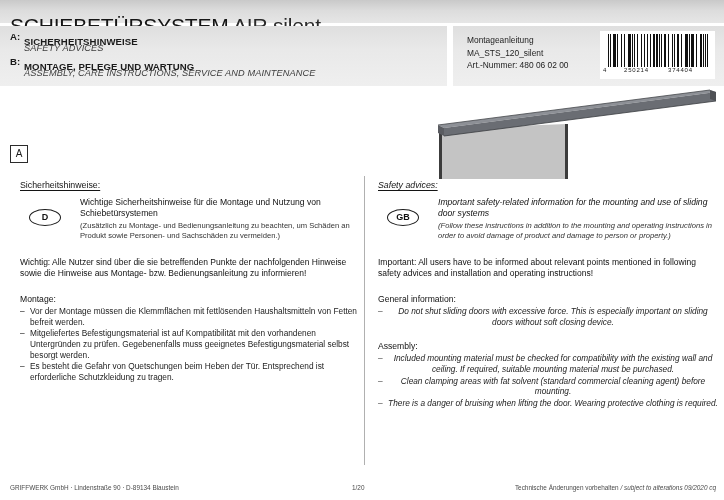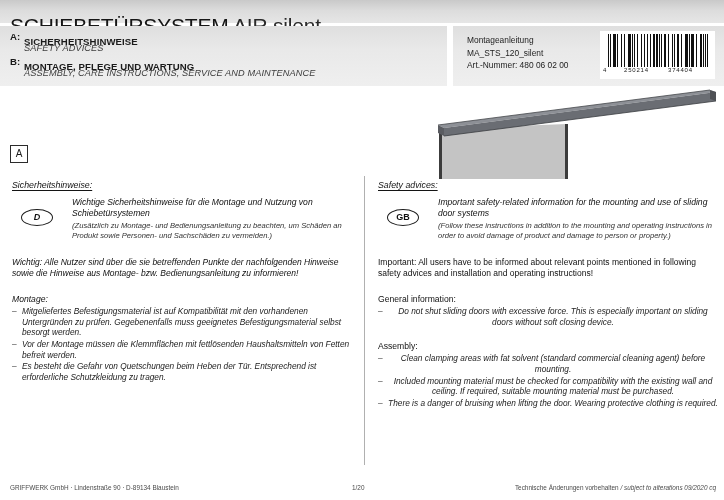--- a/index.html
+++ b/index.html
@@ -137,21 +137,21 @@
   
   #col-divider {
     position: absolute;
     left: 364px; top: 176px;
     width: 1px; height: 289px;
     background: #b0b0b0;
   }
 
   
   .col { position: absolute; top: 180px; }
-  #col-de { left: 12px;  width: 344px; font-style: italic; }
+  #col-de { left: 20px;  width: 344px; }
   #col-en { left: 378px; width: 340px; }
 
   .col-head {
     font-size: 8.8px;
     text-decoration: underline;
     text-underline-offset: 2px;
     margin: 0 0 7px 0;
     color: #141414;
   }
   #col-en .col-head { font-style: italic; }
@@ -376,22 +376,22 @@
       <div class="badge-paren">(Zusätzlich zu Montage- und Bedienungsanleitung zu beachten, um Schäden an Produkt sowie Personen- und Sachschäden zu vermeiden.)</div>
     </div>
   </div>
 
   <div class="important">Wichtig: Alle Nutzer sind über die sie betreffenden Punkte der nachfolgenden Hinweise sowie die Hinweise aus Montage- bzw. Bedienungsanleitung zu informieren!</div>
 
 
   <div class="grp">
     <div class="grp-title">Montage:</div>
     <ul class="bullets">
+      <li>Vor der Montage müssen die Klemmflächen mit fettlösenden Haushaltsmitteln von Fetten befreit werden.</li>
       <li>Mitgeliefertes Befestigungsmaterial ist auf Kompatibilität mit den vorhandenen Untergründen zu prüfen. Gegebenenfalls muss geeignetes Befestigungsmaterial selbst besorgt werden.</li>
-      <li>Vor der Montage müssen die Klemmflächen mit fettlösenden Haushaltsmitteln von Fetten befreit werden.</li>
       <li>Es besteht die Gefahr von Quetschungen beim Heben der Tür. Entsprechend ist erforderliche Schutzkleidung zu tragen.</li>
     </ul>
   </div>
 </div>
 
 <div class="col" id="col-en">
   <div class="col-head">Safety advices:</div>
 
   <div class="badge-row">
     <div class="badge">GB</div>
@@ -406,22 +406,22 @@
   <div class="grp">
     <div class="grp-title">General information:</div>
     <ul class="bullets">
       <li>Do not shut sliding doors with excessive force. This is especially important on sliding doors without soft closing device.</li>
     </ul>
   </div>
 
   <div class="grp">
     <div class="grp-title">Assembly:</div>
     <ul class="bullets">
+      <li>Included mounting material must be checked for compatibility with the existing wall and ceiling. If required, suitable mounting material must be purchased.</li>
       <li>Clean clamping areas with fat solvent (standard commercial cleaning agent) before mounting.</li>
-      <li>Included mounting material must be checked for compatibility with the existing wall and ceiling. If required, suitable mounting material must be purchased.</li>
       <li>There is a danger of bruising when lifting the door. Wearing protective clothing is required.</li>
     </ul>
   </div>
 </div>
 
 <div id="footer">
   <div id="footer-left">GRIFFWERK GmbH  ·  Lindenstraße 90  ·  D-89134 Blaustein</div>
   <div id="footer-center">1/20</div>
   <div id="footer-right">
     <span>Technische Änderungen vorbehalten</span>

